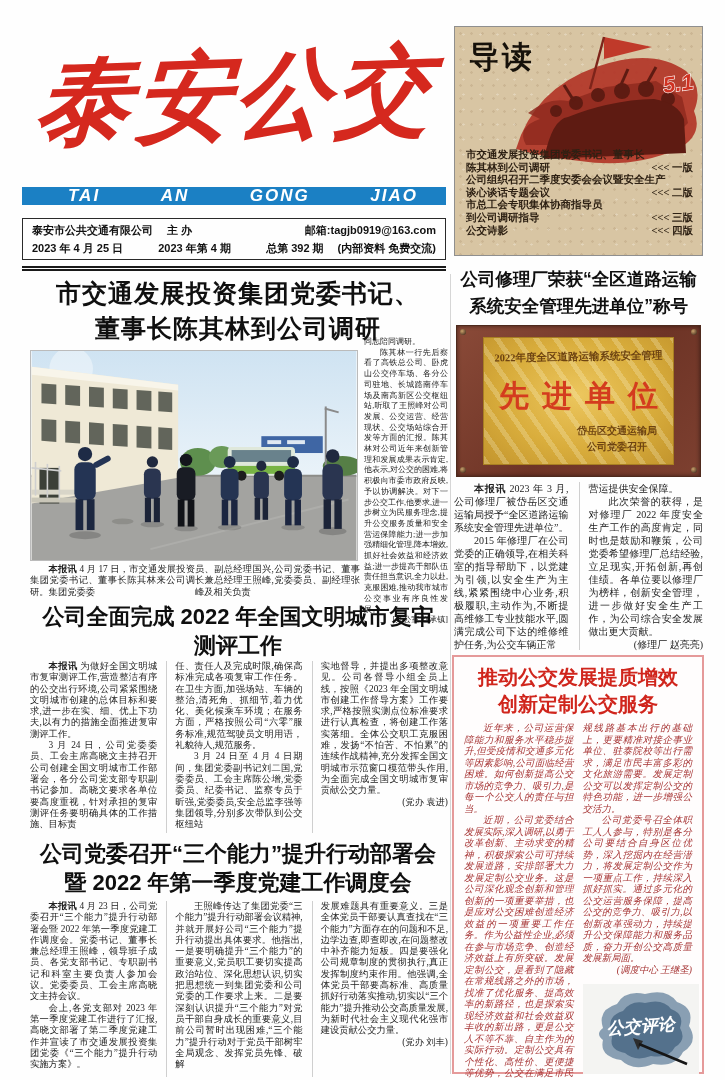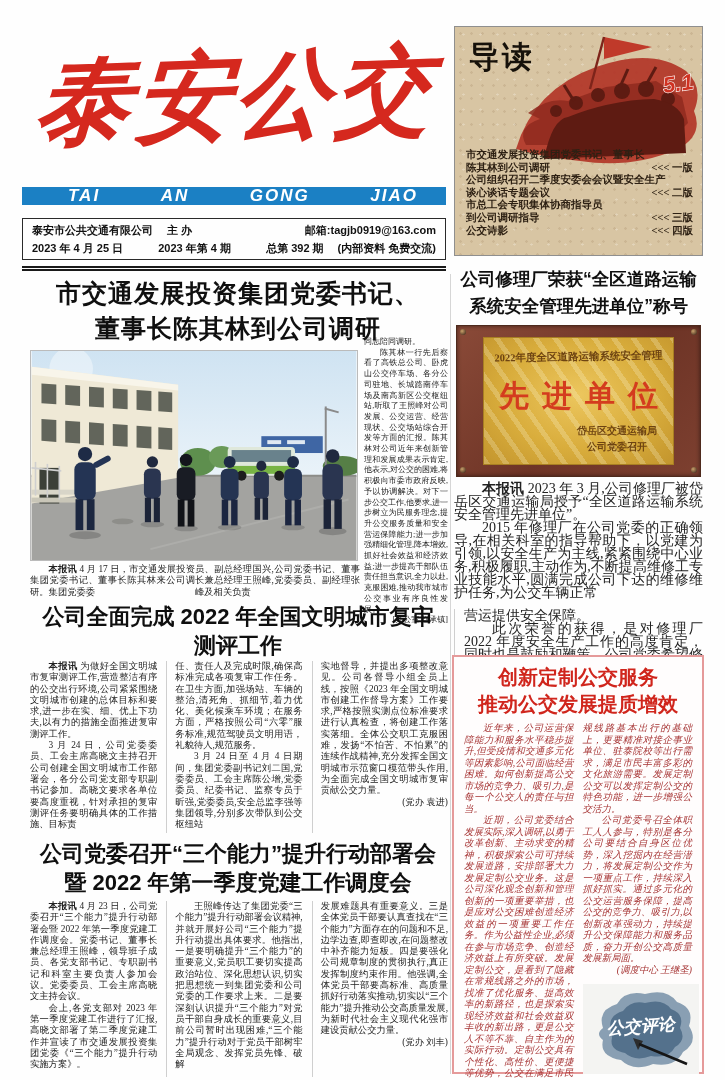--- a/index.html
+++ b/index.html
@@ -74,21 +74,21 @@
   .aw-gold .l1{position:absolute;top:12px;left:0;right:0;text-align:center;
                font-size:10.5px;font-weight:700;color:#6e4412;transform:rotate(-1deg);}
   .aw-gold .main{position:absolute;top:38px;left:0;right:0;text-align:center;
                  font-family:"Liberation Sans",sans-serif;font-weight:700;font-size:30px;
                  letter-spacing:13px;color:#d43c1e;text-indent:13px;}
   .aw-gold .org{position:absolute;right:16px;bottom:26px;font-size:10px;font-weight:700;color:#6e4412;}
   .aw-gold .date{position:absolute;right:26px;bottom:10px;font-size:10px;font-weight:700;color:#6e4412;}
   .screw{position:absolute;width:6px;height:6px;border-radius:50%;
          background:radial-gradient(circle at 35% 35%,#caa06a,#2e1b12);}
   .aw-body{left:454px;top:482px;width:249px;height:168px;display:flex;gap:10px;
-           font-size:14px;line-height:13px;flex-direction:column;}
+           font-size:10px;line-height:13px;}
   .aw-body .c{flex:1;min-width:0;}
   .aw-body .c + .c{border-left:1px solid #cfcfcf;padding-left:9px;}
 
   
   .redbox{left:452px;top:655px;width:252px;height:419px;border:2px solid #e59a9a;
           padding:7px 10px 6px 10px;background:#fffdfd;}
   .rb-title{font-family:"Liberation Sans",sans-serif;font-weight:700;font-size:20px;line-height:27px;
             text-align:center;color:#d0251c;margin-bottom:5px;}
   .rb-cols{display:flex;gap:9px;height:348px;}
   .rb-cols .c{flex:1;min-width:0;font-size:9.5px;line-height:11.5px;text-align:justify;
@@ -370,22 +370,22 @@
     </div>
     <div class="c">
       <p>营运提供安全保障。</p>
       <p class="ind">此次荣誉的获得，是对修理厂 2022 年度安全生产工作的高度肯定，同时也是鼓励和鞭策，公司党委希望修理厂总结经验,立足现实,开拓创新,再创佳绩。各单位要以修理厂为榜样，创新安全管理，进一步做好安全生产工作，为公司综合安全发展做出更大贡献。</p>
       <p class="byline">(修理厂  赵亮亮)</p>
     </div>
   </div>
 
   <div class="abs redbox">
     <div class="rb-title">
+      <div>推动公交发展提质增效</div>
       <div>创新定制公交服务</div>
-      <div>推动公交发展提质增效</div>
     </div>
     <div class="rb-cols">
       <div class="c">
         <p class="ind">近年来，公司运营保障能力和服务水平稳步提升,但受疫情和交通多元化等因素影响,公司面临经营困难。如何创新提高公交市场的竞争力、吸引力,是每一个公交人的责任与担当。</p>
         <p class="ind">近期，公司党委结合发展实际,深入调研,以勇于改革创新、主动求变的精神，积极探索公司可持续发展道路，安排部署大力发展定制公交业务。这是公司深化观念创新和管理创新的一项重要举措，也是应对公交困难创造经济效益的一项重要工作任务。作为公益性企业,必须在参与市场竞争、创造经济效益上有所突破。发展定制公交，是看到了隐藏在常规线路之外的市场，找准了优化服务、提高效率的新路径，也是探索实现经济效益和社会效益双丰收的新出路，更是公交人不等不靠、自主作为的实际行动。定制公交具有个性化、高性价、更便捷等优势，公交在满足市民常</p>
       </div>
       <div class="c">
         <p>规线路基本出行的基础上，更要精准对接企事业单位、驻泰院校等出行需求，满足市民丰富多彩的文化旅游需要。发展定制公交可以发挥定制公交的特色功能，进一步增强公交活力。</p>
         <p class="ind">公司党委号召全体职工人人参与，特别是各分公司要结合自身区位优势，深入挖掘内在经营潜力，将发展定制公交作为一项重点工作，持续深入抓好抓实。通过多元化的公交运营服务保障，提高公交的竞争力、吸引力,以创新改革强动力，持续提升公交保障能力和服务品质，奋力开创公交高质量发展新局面。</p>
         <p class="byline">(调度中心  王继圣)</p>

